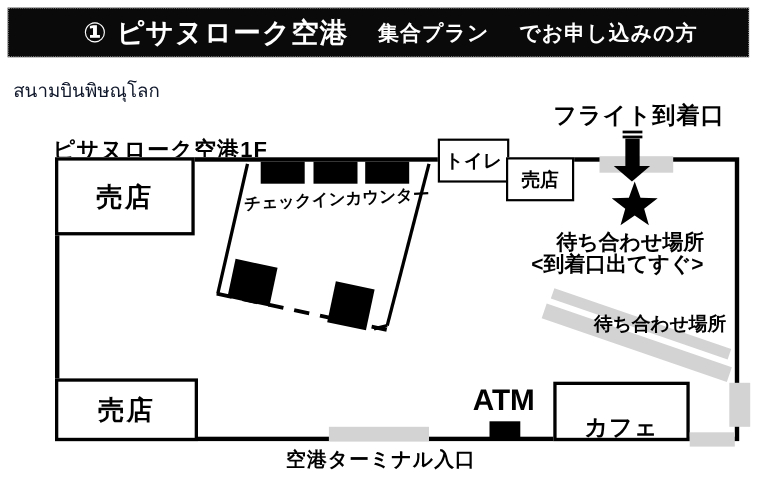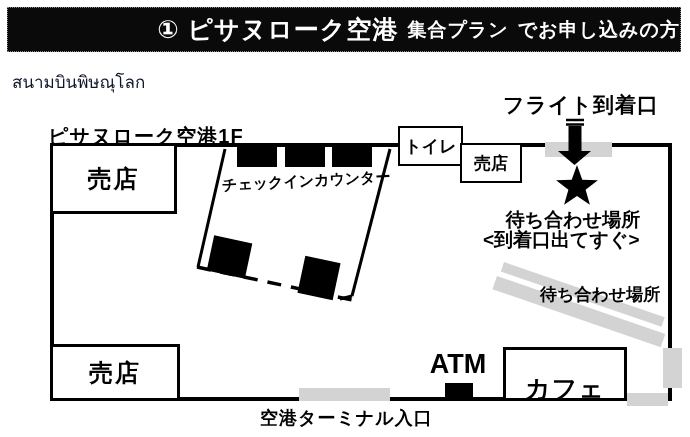--- a/index.html
+++ b/index.html
@@ -3,21 +3,21 @@
 <meta charset="utf-8">
 <style>
   * { margin:0; padding:0; box-sizing:border-box; }
   body { background:#fff; font-family:"Liberation Sans","DejaVu Sans",sans-serif; }
   .stage { position:relative; width:690px; height:437px; background:#ffffff; overflow:hidden; color:#000; }
 
   
   .header-bar {
     position:absolute; left:7px; top:7px; width:674px; height:45px;
     background:#0a0a0a; border:1.5px dotted #888;
-    display:flex; align-items:center; justify-content:flex-end; gap:9px;
+    display:flex; align-items:center; justify-content:center; gap:27px;
     color:#fff; white-space:nowrap;padding-left:22px;
   }
   .header-main { font-size:25px; font-weight:bold; letter-spacing:1px; }
   .header-sub  { font-size:19px; font-weight:bold; letter-spacing:1px; }
 
   .thai-label  { position:absolute; left:12px; top:68px;  font-size:17px; color:#0f172a; }
   .floor-label { position:absolute; left:48px; top:103px; font-size:20px; font-weight:700; letter-spacing:1px;margin-top:20px; }
 
   
   .map-outline { position:absolute; left:50px; top:143px; width:622px; height:258px; border:4px solid #000; background:#fff; }
@@ -27,21 +27,21 @@
 
   .shop-top    { left:50px;  top:143px; width:127px; height:71px; }
   .shop-top    .room-label { font-size:24px; letter-spacing:2px; }
   .shop-bottom { left:50px;  top:344px; width:130px; height:57px; }
   .shop-bottom .room-label { font-size:24px; letter-spacing:2px; }
   .toilet      { left:398px; top:126px; width:65px;  height:40px; border-width:2.5px; }
   .toilet      .room-label { font-size:17px; }
   .shop-small  { left:460px; top:143px; width:62px;  height:40px; border-width:2.5px; }
   .shop-small  .room-label { font-size:17px; }
   .cafe        { left:503px; top:347px; width:124px; height:54px; }
-  .cafe        .room-label { font-size:25px; letter-spacing:1px;margin-top:28px; }
+  .cafe        .room-label { font-size:21px; letter-spacing:1px;margin-top:28px; }
 
   .desk { position:absolute; background:#000; }
   .desk-1 { left:237px; top:147px; width:40px; height:20px; }
   .desk-2 { left:285px; top:147px; width:40px; height:20px; }
   .desk-3 { left:332px; top:147px; width:40px; height:20px; }
 
   .checkin-label { position:absolute; left:222px; top:172px; width:160px; text-align:center;
                    font-size:15px; font-weight:600; transform:rotate(-3deg); white-space:nowrap; }
 
   .kiosk { position:absolute; background:#000; }

